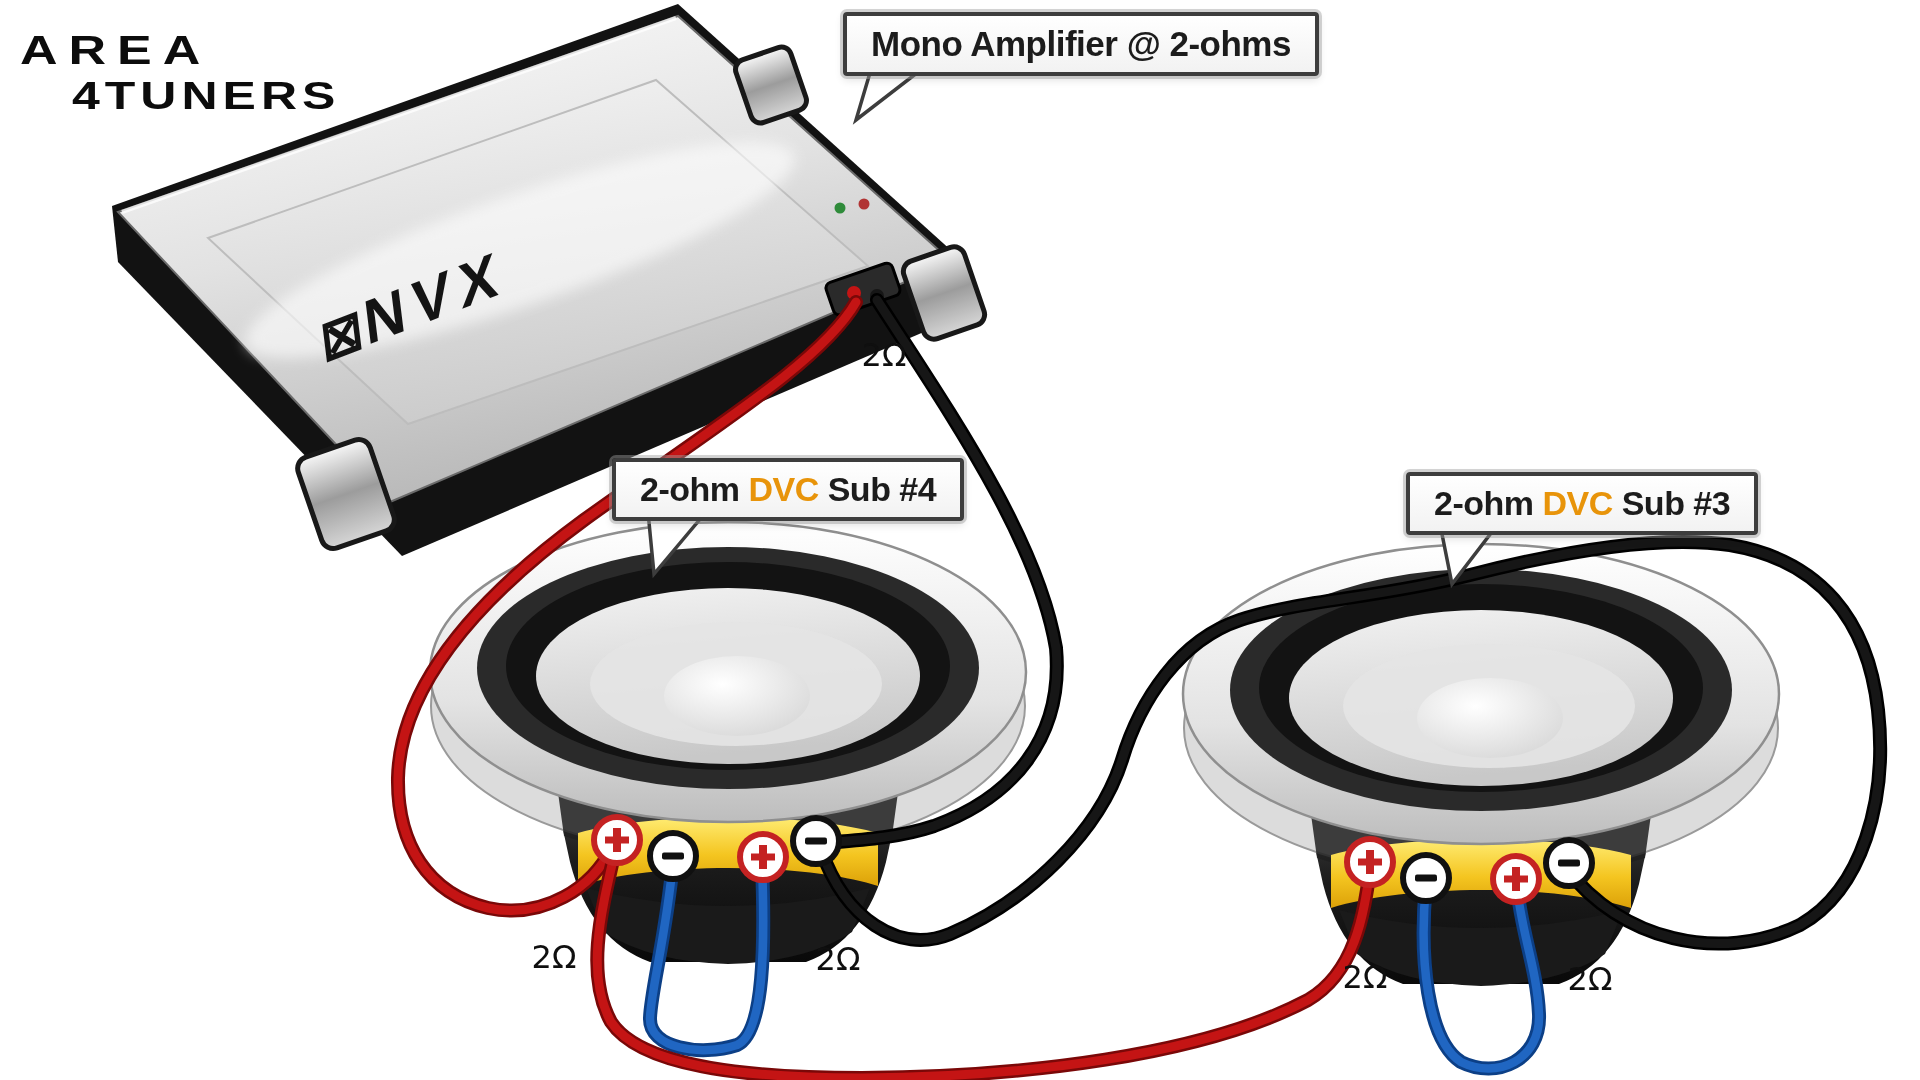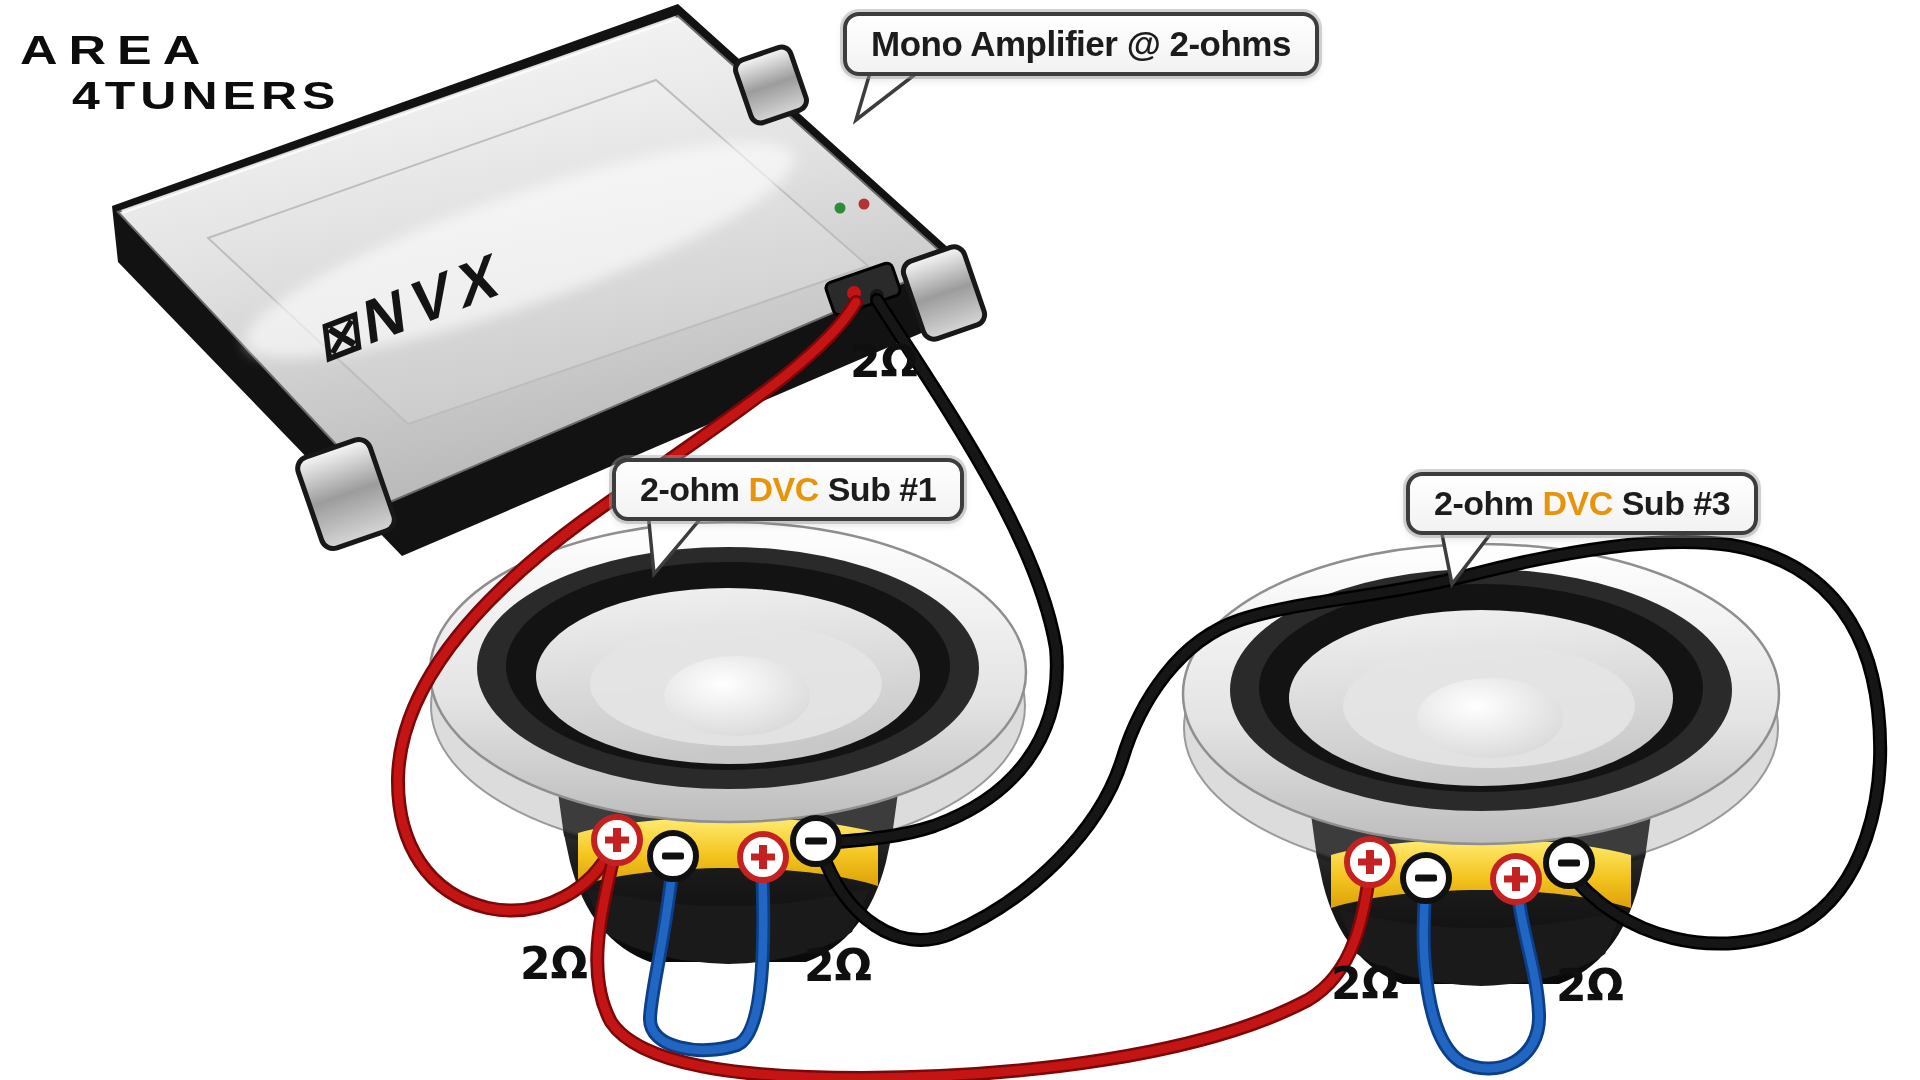--- a/index.html
+++ b/index.html
@@ -9,32 +9,32 @@
   }
   svg{position:absolute;left:0;top:0;}
   .overlay{position:absolute;}
   
   #logo{left:20px;top:30px;color:#0c0c0c;font-weight:bold;line-height:1;}
   #logo .l1{font-size:52px;letter-spacing:11px;transform:scaleY(.78);transform-origin:left top;}
   #logo .l2{font-size:50px;letter-spacing:5px;margin-left:52px;margin-top:-6px;transform:scaleY(.78);transform-origin:left top;}
   
   .callout{
     background:linear-gradient(#ffffff,#f2f2f2);
-    border:4px solid #3d3d3d;border-radius:16px;
+    border:4px solid #3d3d3d;border-radius:4px;
     box-shadow:0 0 0 3px rgba(160,160,160,.45),0 4px 8px rgba(0,0,0,.12);
     color:#1c1c1c;font-weight:bold;white-space:nowrap;
     padding:8px 24px;font-size:34px;letter-spacing:-.5px;z-index:5;
   }
   .callout .dvc{color:#e8940a;}
   #amp-callout{left:843px;top:12px;font-size:35px;}
   #sub1-callout{left:612px;top:458px;}
   #sub2-callout{left:1406px;top:472px;}
   
   .ohm{
-    font-family:"DejaVu Sans",sans-serif;font-weight:bold;font-size:44px;
+    font-family:"DejaVu Sans",sans-serif;font-weight:normal;font-size:32px;
     color:#0f0f0f;width:90px;text-align:center;z-index:4;
   }
   #ohm-amp{left:839px;top:336px;}
   #ohm-s1a{left:509px;top:938px;}
   #ohm-s1b{left:793px;top:940px;}
   #ohm-s2a{left:1320px;top:958px;}
   #ohm-s2b{left:1545px;top:960px;}
   
   #nvx{
     left:316px;top:306px;color:#141414;font-weight:bold;font-size:60px;
@@ -188,21 +188,21 @@
 <div class="overlay" id="logo">
   <div class="l1">AREA</div>
   <div class="l2">4TUNERS</div>
 </div>
 
 <div class="overlay callout" id="amp-callout">
   <span>Mono Amplifier @ 2-ohms</span>
 </div>
 
 <div class="overlay callout" id="sub1-callout">
-  <span>2-ohm </span><span class="dvc">DVC</span><span> Sub #1</span>
+  <span>2-ohm </span><span class="dvc">DVC</span><span> Sub #4</span>
 </div>
 
 <div class="overlay callout" id="sub2-callout">
   <span>2-ohm </span><span class="dvc">DVC</span><span> Sub #3</span>
 </div>
 
 <div class="overlay ohm" id="ohm-amp">2Ω</div>
 <div class="overlay ohm" id="ohm-s1a">2Ω</div>
 <div class="overlay ohm" id="ohm-s1b">2Ω</div>
 <div class="overlay ohm" id="ohm-s2a">2Ω</div>

